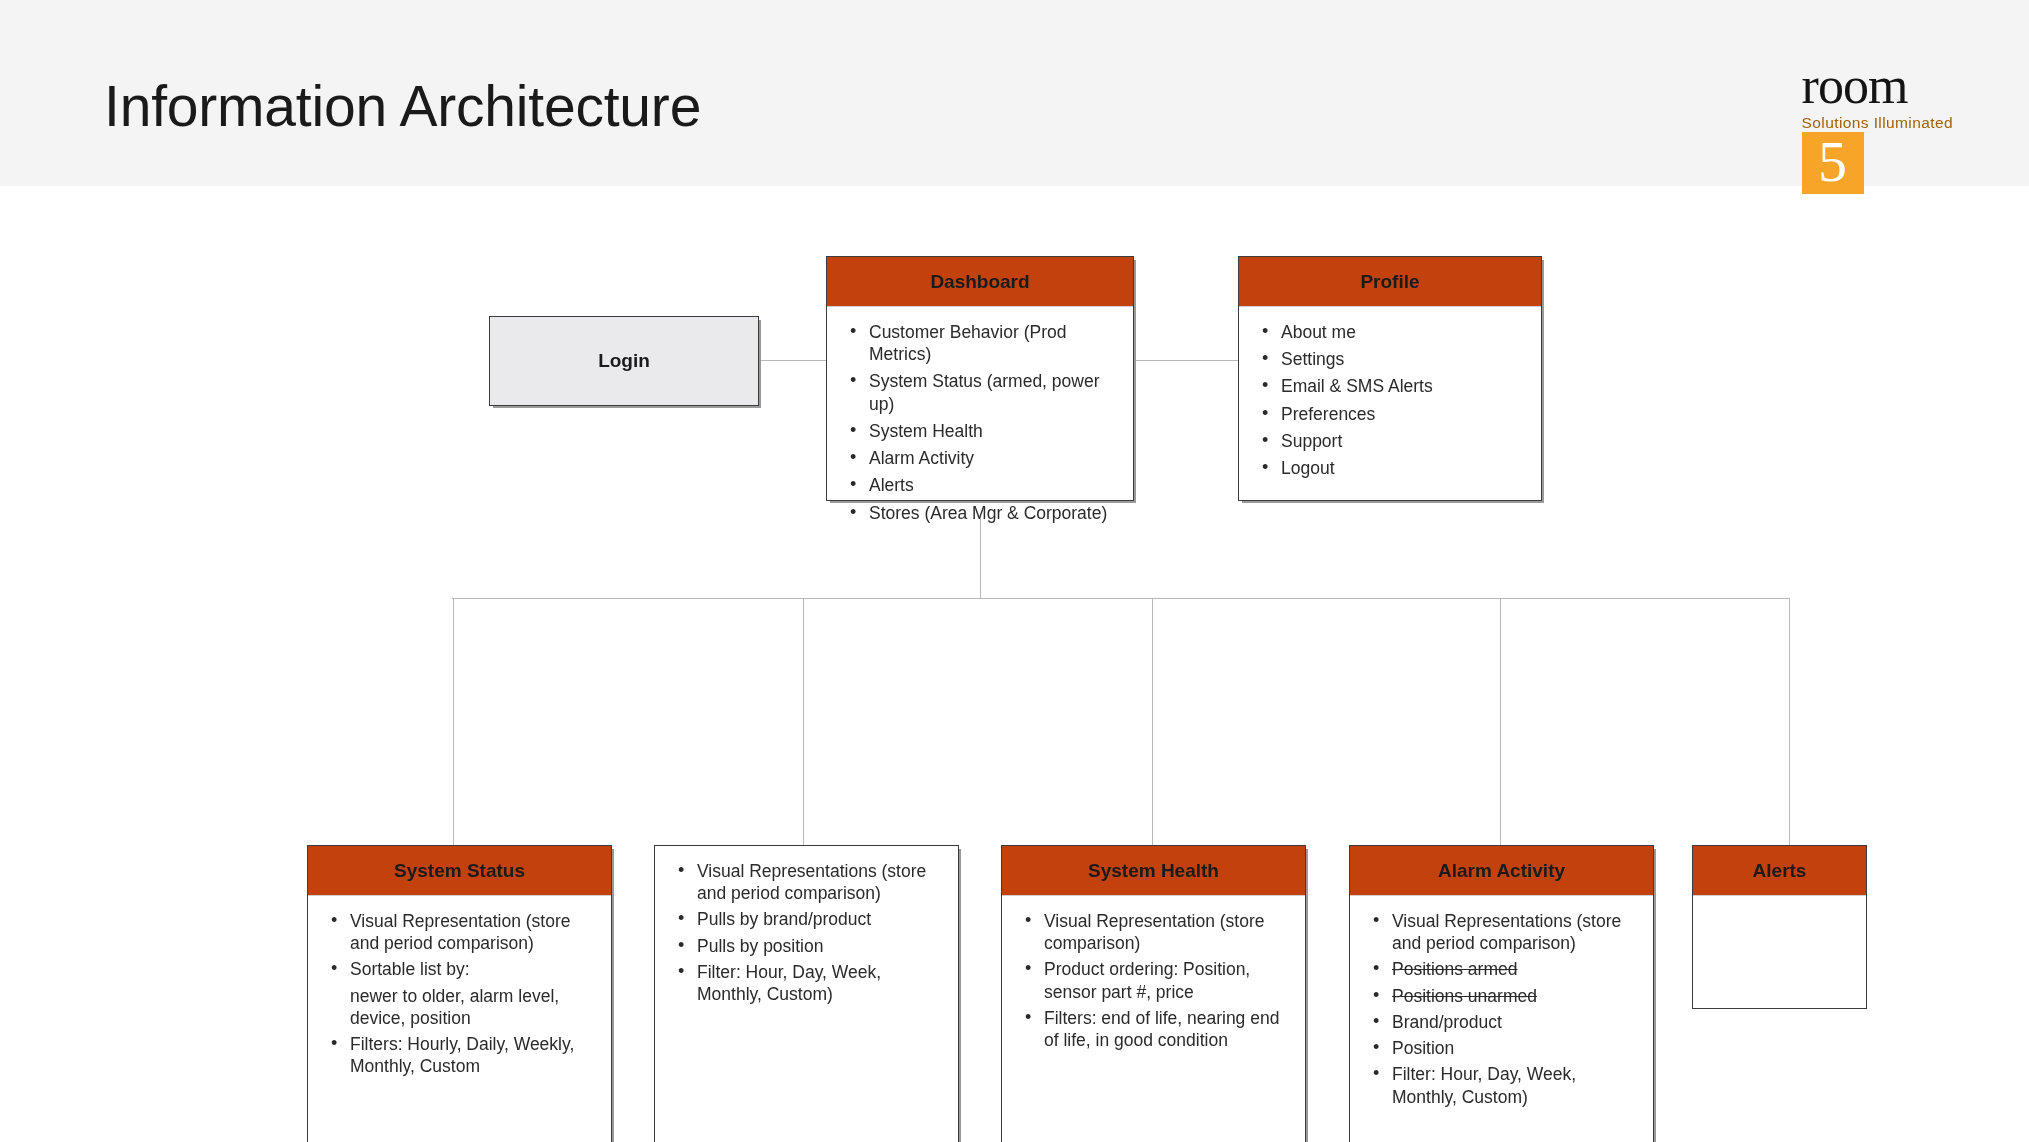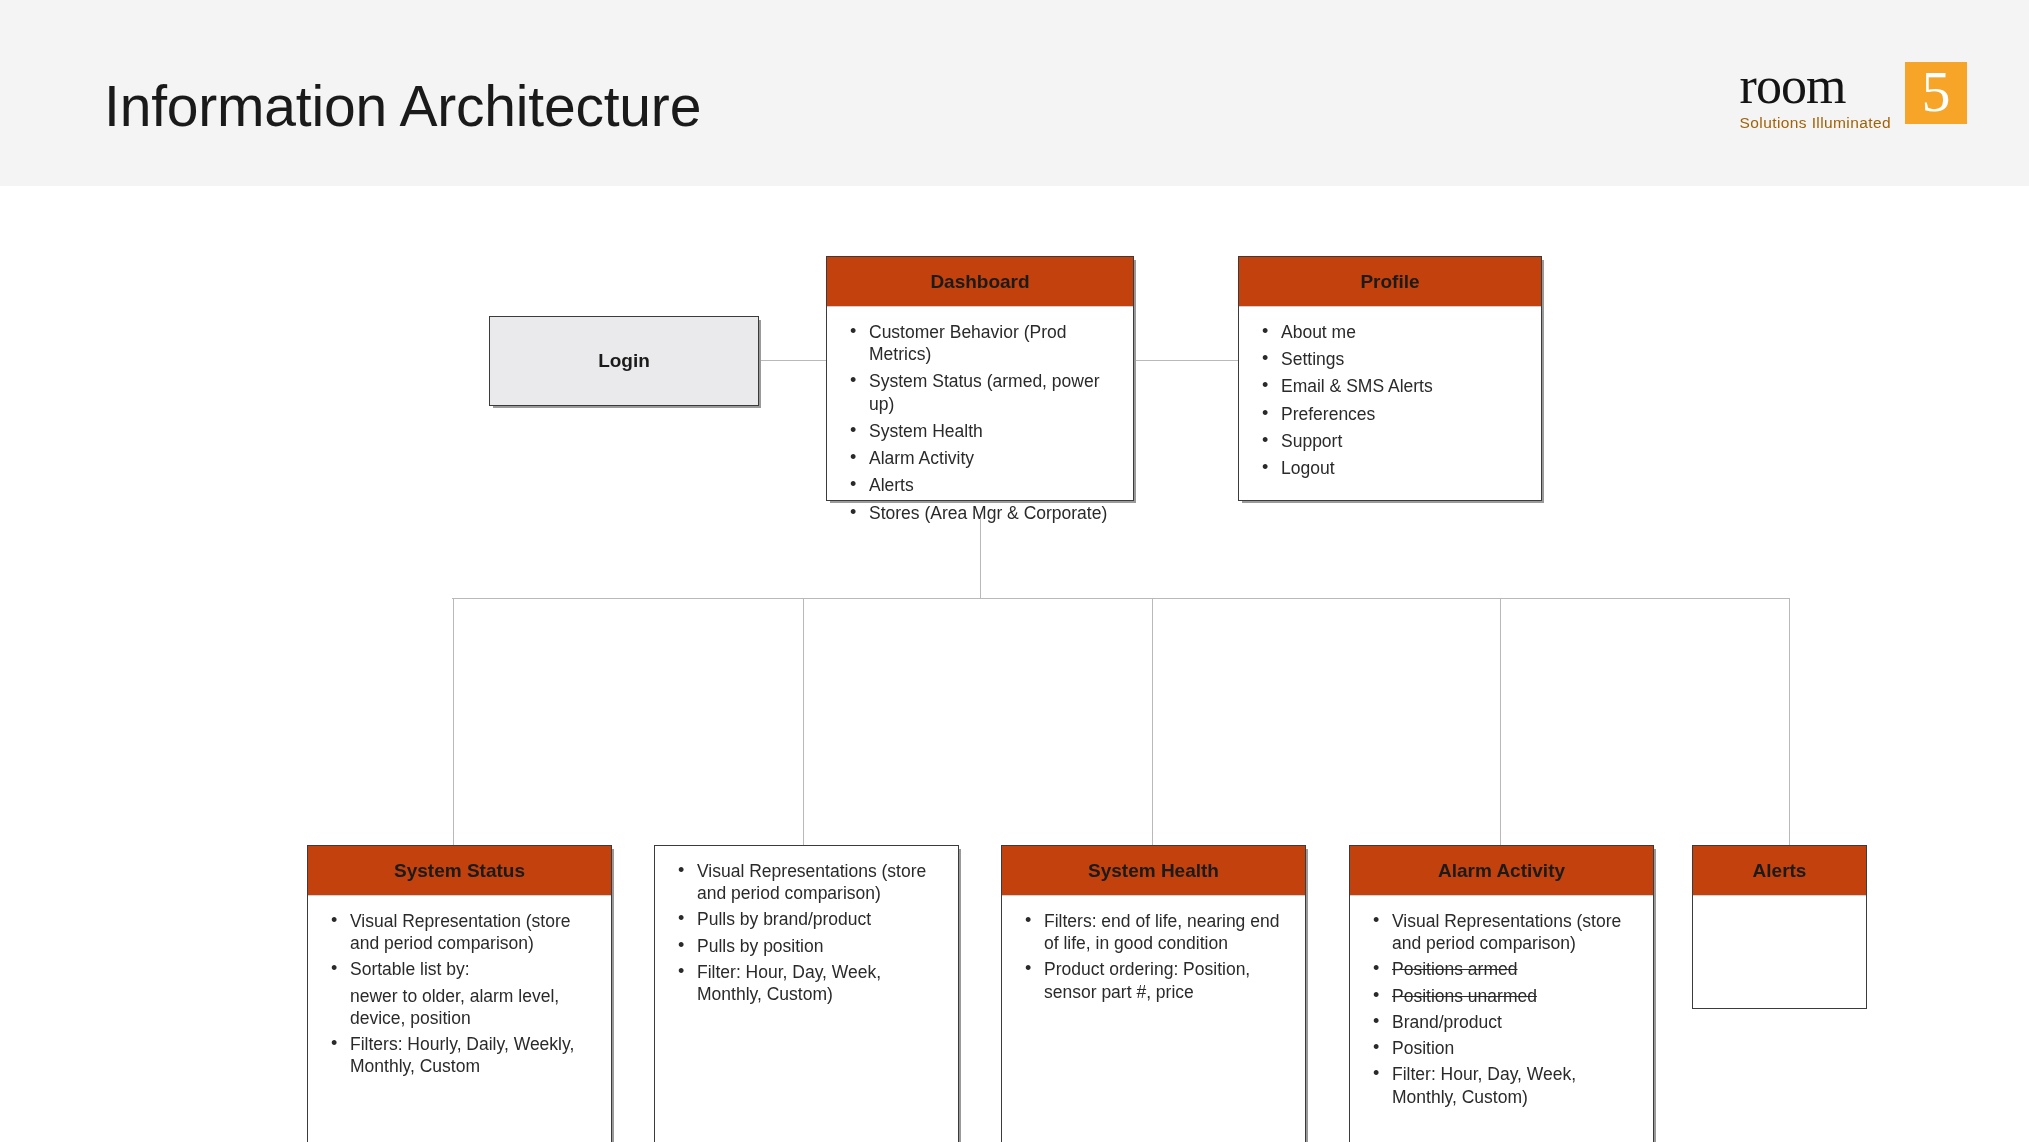--- a/index.html
+++ b/index.html
@@ -33,20 +33,21 @@
     white-space: nowrap;
   }
 
   
   #brand-logo {
     position: absolute;
     right: 62px; top: 62px;
     height: 66px;
     display: flex;
     align-items: flex-start;
+    flex-direction: column;
   }
   #logo-text-block {
     display: flex;
     flex-direction: column;
     align-items: flex-start;
     padding-right: 14px;
   }
   #logo-wordmark {
     font-family: "Liberation Serif", serif;
     font-size: 52px;
@@ -248,22 +249,23 @@
         <li>Pulls by position</li>
         <li>Filter: Hour, Day, Week, Monthly, Custom)</li>
       </ul>
     </div>
   </div>
 
   <div class="node" style="left:1001px; top:659px; width:305px; height:390px;">
     <div class="node-head">System Health</div>
     <div class="node-body">
       <ul>
+        <li>Visual Representation (store comparison)</li>
+        <li>Product ordering: Position, sensor part #, price</li>
         <li>Filters: end of life, nearing end of life, in good condition</li>
-        <li>Product ordering: Position, sensor part #, price</li>
       </ul>
     </div>
   </div>
 
   <div class="node" style="left:1349px; top:659px; width:305px; height:396px;">
     <div class="node-head">Alarm Activity</div>
     <div class="node-body">
       <ul>
         <li>Visual Representations (store and period comparison)</li>
         <li class="strike">Positions armed</li>

